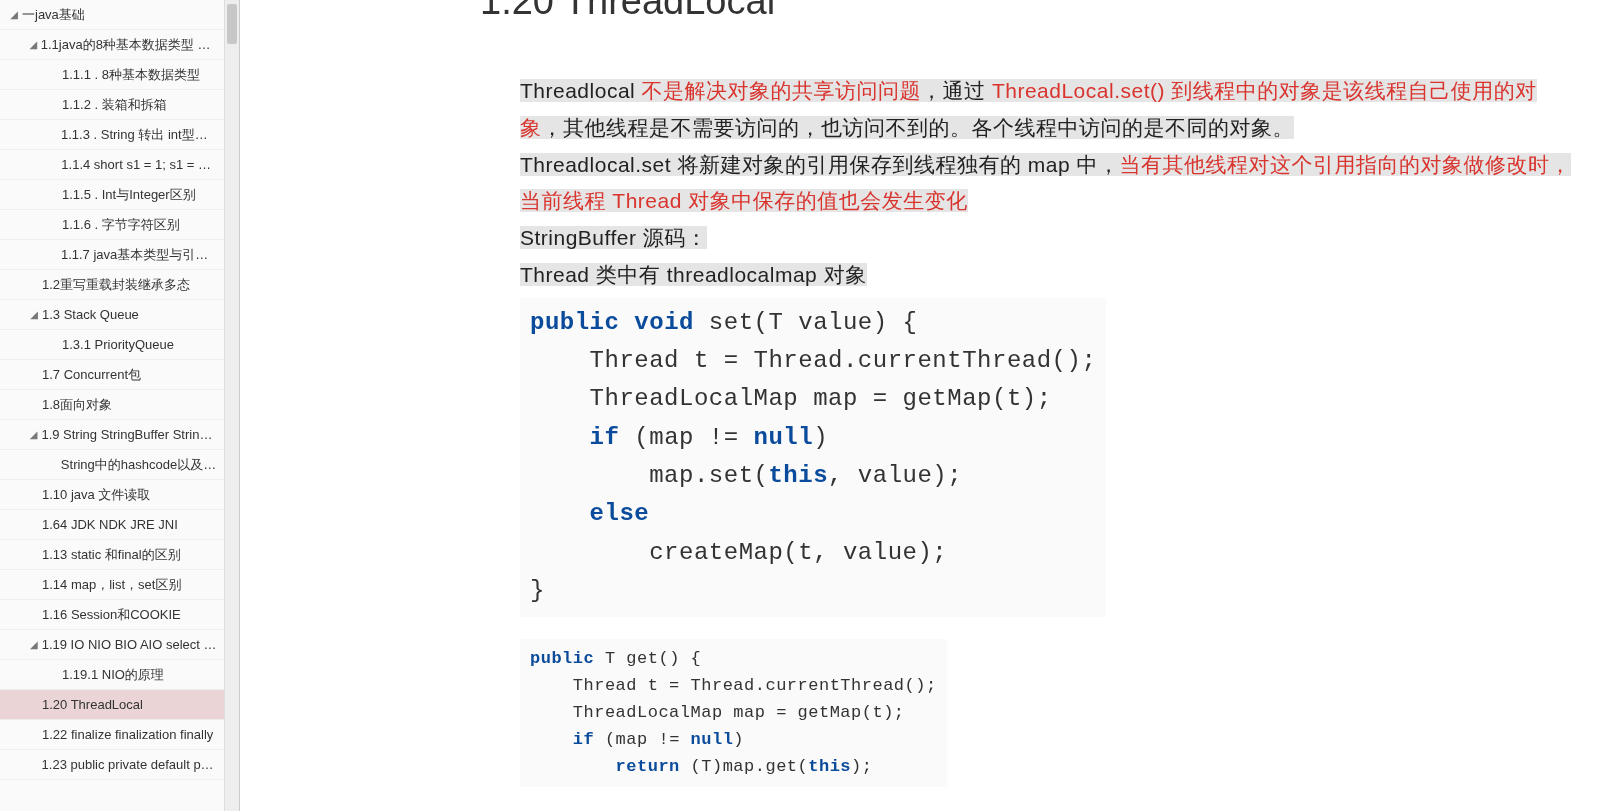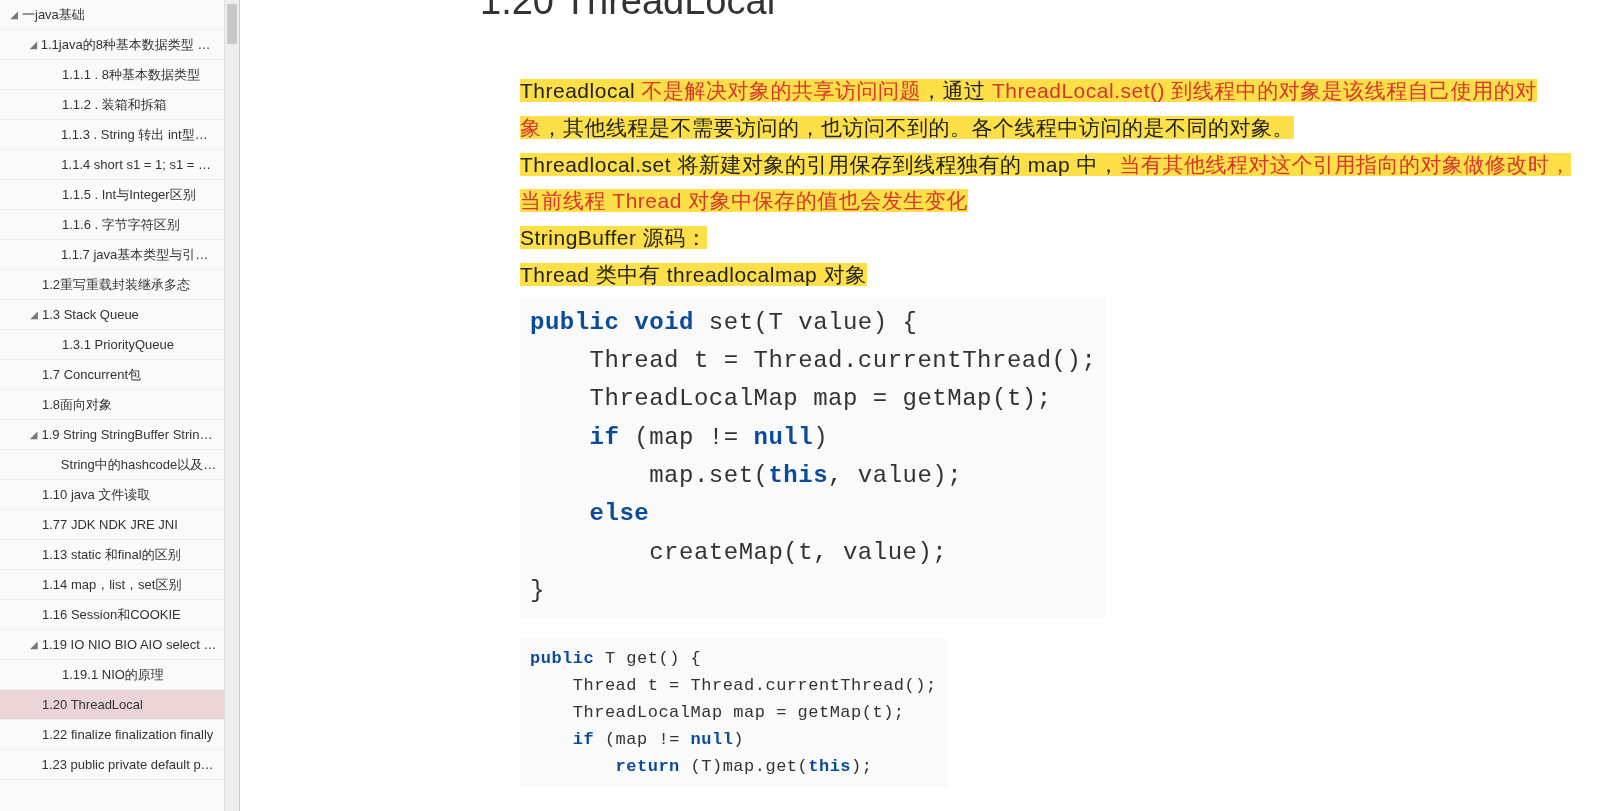--- a/index.html
+++ b/index.html
@@ -88,21 +88,21 @@
     margin: 0 0 50px 0;
     margin-top: -20px;
   }
   .article {
     font-size: 21px;
     line-height: 1.75;
     color: #222;
     letter-spacing: 0.5px;
     margin-left: 40px;
   }
-  .article .hl { background: #fde047; }
+  .article .hl { background: #e5e5e5; }
   .article .red { color: #d9342e; margin-top: 20px; }
   .code-block {
     display: inline-block;
     background: #fafafa;
     padding: 6px 10px 6px 10px;
     font-family: Consolas, "Courier New", monospace;
     font-size: 24px;
     line-height: 1.6;
     white-space: pre;
     color: #333;
@@ -181,21 +181,21 @@
         <div class="tree-item depth-2">
           <span class="arrow"></span>
           <span class="tree-label">String中的hashcode以及toS...</span>
         </div>
         <div class="tree-item depth-1">
           <span class="arrow"></span>
           <span class="tree-label">1.10 java 文件读取</span>
         </div>
         <div class="tree-item depth-1">
           <span class="arrow"></span>
-          <span class="tree-label">1.77 JDK NDK JRE JNI</span>
+          <span class="tree-label">1.64 JDK NDK JRE JNI</span>
         </div>
         <div class="tree-item depth-1">
           <span class="arrow"></span>
           <span class="tree-label">1.13 static 和final的区别</span>
         </div>
         <div class="tree-item depth-1">
           <span class="arrow"></span>
           <span class="tree-label">1.14 map，list，set区别</span>
         </div>
         <div class="tree-item depth-1">

